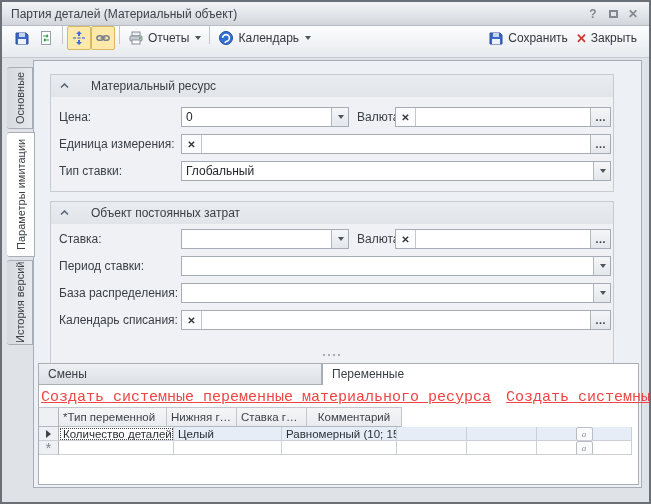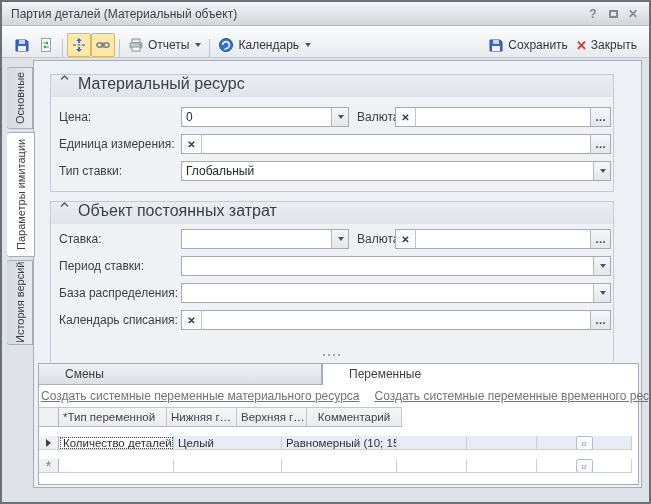--- a/index.html
+++ b/index.html
@@ -11,21 +11,21 @@
     background:linear-gradient(#f3f5f7,#d2d6dc); border-bottom:1px solid #b8bdc4;
     display:flex; align-items:center; padding:0 6px 0 9px; font-size:12px; color:#3e4248; }
   .titlebar .tb-title { flex:1; white-space:nowrap; overflow:hidden; }
   .tb-sysbtn { width:20px; height:18px; display:flex; align-items:center; justify-content:center;
     color:#83888f; font-weight:bold; font-size:12px; cursor:default; }
   .tb-maxbox { width:9px; height:8px; border:2px solid #83888f; }
 
   
   .toolbar { position:absolute; left:0; top:24px; right:0; height:32px;
     background:linear-gradient(#fcfdfe,#e7eaee); border-bottom:1px solid #c6cad0;
-    display:flex; align-items:flex-end; padding:0 8px; font-size:12px; color:#33373d; }
+    display:flex; align-items:flex-start; padding:0 8px; font-size:12px; color:#33373d; }
   .tb-btn { height:24px; min-width:24px; display:flex; align-items:center; justify-content:center;
     gap:4px; padding:0 3px; border:1px solid transparent; border-radius:2px; }
   .tb-btn.hl { background:#fde9a9; border-color:#d9b765; }
   .tb-sep { width:1px; height:18px; background:#c3c7cd; margin:0 4px; }
   .caret-down { width:0; height:0; border-left:3.5px solid transparent; border-right:3.5px solid transparent; border-top:4px solid #4d545e; margin-left:2px; }
   .tb-right { margin-left:auto; display:flex; align-items:center; }
   .x-red { color:#d03a2f; font-weight:bold; font-size:13px; }
 
   
   .side-tabs { position:absolute; left:1px; top:58px; width:30px; height:430px; }
@@ -34,58 +34,58 @@
     display:flex; align-items:center; justify-content:center;
     writing-mode:vertical-rl; transform:rotate(180deg); transform-origin:center;
     font-size:11px; color:#3c4046; border-radius:0 3px 3px 0; }
   .vtab.sel { background:#ffffff; width:28px; z-index:5; }
 
   
   .main { position:absolute; left:31px; top:58px; width:609px; height:428px;
     border:1px solid #a7adb6; background:#edf0f4; }
 
   .group { position:absolute; left:16px; width:564px; border:1px solid #c6cbd2; background:#eff1f5; }
-  .group-hd { height:22px; display:flex; gap:9px; padding-left:9px;
-    background:linear-gradient(#e9ecf0,#e1e5ea); font-size:16px; color:#3a3f45; }
+  .group-hd { height:22px; display:flex; align-items:center; gap:22px; padding-left:9px;
+    background:linear-gradient(#e9ecf0,#e1e5ea); font-size:12px; color:#3a3f45; }
   .chev { display:flex; }
 
   .frow { position:absolute; left:0; right:0; height:20px; }
   .flabel { position:absolute; left:8px; top:0; height:20px; line-height:20px; font-size:12px; color:#3a3f45; white-space:nowrap; }
   .editor { position:absolute; top:0; height:20px; display:flex; background:#fff; border:1px solid #a6acb5; }
   .editor input { flex:1; min-width:0; border:none; outline:none; background:transparent; font:12px "Liberation Sans",sans-serif; color:#24282e; padding:0 4px; }
   .ed-dd { width:17px; display:flex; align-items:center; justify-content:center;
     background:linear-gradient(#f5f6f8,#e4e7eb); border-left:1px solid #b2b7bf; }
   .ed-x { width:20px; display:flex; align-items:center; justify-content:center;
     background:#fbfcfd; border-right:1px solid #c3c7cd; font-size:10px; font-weight:bold; color:#33373d; }
   .ed-dots { width:20px; display:flex; align-items:center; justify-content:center;
     background:linear-gradient(#f5f6f8,#e4e7eb); border-left:1px solid #b2b7bf;
     font-size:11px; font-weight:bold; color:#3f444b; line-height:10px; }
 
   
   .splitter { position:absolute; left:286px; top:291px; width:22px; height:6px;
     display:flex; gap:3px; align-items:center; justify-content:center; }
   .splitter i { width:2px; height:2px; background:#8f959d; border-radius:50%; }
 
   
-  .btab { position:absolute; height:22px; font-size:12px; color:#3a3f45; line-height:21px; padding-left:26px;
+  .btab { position:absolute; height:22px; font-size:12px; color:#3a3f45; line-height:21px; padding-left:9px;
     border:1px solid #a9aeb6; }
   .btab-smeny { left:4px; top:302px; width:284px; background:linear-gradient(#eef0f3,#dce0e5); z-index:1; }
   .btab-vars  { left:288px; top:302px; width:317px; background:#ffffff; border-bottom:none; z-index:4; }
   .bottom-panel { position:absolute; left:4px; top:323px; width:601px; bottom:2px;
     background:#ffffff; border:1px solid #a9aeb6; z-index:2; }
 
   .links-row { position:absolute; left:2px; top:4px; right:2px; height:16px; display:flex; gap:15px; white-space:nowrap; }
-  .link { font-size:12px; color:#737373; text-decoration:underline; cursor:pointer; }
+  .link { font-size:15px; color:#ef4444; text-decoration:underline; cursor:pointer;font-family:Liberation Mono, monospace; }
 
   
   .grid { position:absolute; left:0; top:22px; width:593px; font-size:11.5px; color:#2c3036; }
   .g-row { display:flex; }
   .g-cell { border-right:1px solid #ccd0d6; border-bottom:1px solid #ccd0d6; overflow:hidden; white-space:nowrap; padding:0 4px; display:flex; align-items:center; }
   .g-hd .g-cell { background:linear-gradient(#f5f6f8,#e9ebef); border-right:1px solid #c3c7cd; border-bottom:1px solid #b2b8c0; border-top:1px solid #c3c7cd; color:#3d4249; height:20px; }
-  .g-body .g-cell { height:14px; background:#fff;margin-top:9px; }
+  .g-body .g-cell { height:14px; background:#fff; }
   .g-row.sel .g-cell { background:#e6edf7; }
   .g-row.sel .g-cell.focus { background:#ffffff; outline:1px dotted #3c3f44; outline-offset:-2px; }
   .c-ind { width:20px; justify-content:center; padding:0; background:#eef0f3 !important; border-right:1px solid #aeb4bc !important; }
   .c-name{ width:115px; } .c-type{ width:108px; } .c-start{ width:115px; }
   .c-low{ width:70px; } .c-up{ width:70px; } .c-com{ width:95px; justify-content:center; }
   .sort-asc { width:0; height:0; border-left:4px solid transparent; border-right:4px solid transparent; border-bottom:5px solid #666d78; margin-left:auto; }
   .arrow-right { width:0; height:0; border-top:4px solid transparent; border-bottom:4px solid transparent; border-left:5px solid #3e434a; }
   .new-star { color:#7b828c; font-size:14px; line-height:8px; }
   .memo-btn { width:17px; height:14px; border:1px solid #b9bec5; border-radius:2px; background:#fafbfc;
     font:italic 9px "Liberation Serif",serif; color:#8d939c; display:flex; align-items:center; justify-content:center; }
@@ -307,21 +307,21 @@
       <div class="grid">
         <div class="g-row g-hd">
           <div class="g-cell c-ind"></div>
           <div class="g-cell c-type">
               <span>*Тип переменной</span>
             </div>
           <div class="g-cell c-low">
               <span>Нижняя г…</span>
             </div>
           <div class="g-cell c-up">
-              <span>Верхняя г…</span>
+              <span>Ставка г…</span>
             </div>
           <div class="g-cell c-com">
               <span>Комментарий</span>
             </div>
         </div>
         <div class="g-body">
           <div class="g-row sel">
             <div class="g-cell c-ind">
                 <span class="arrow-right"></span>
               </div>

